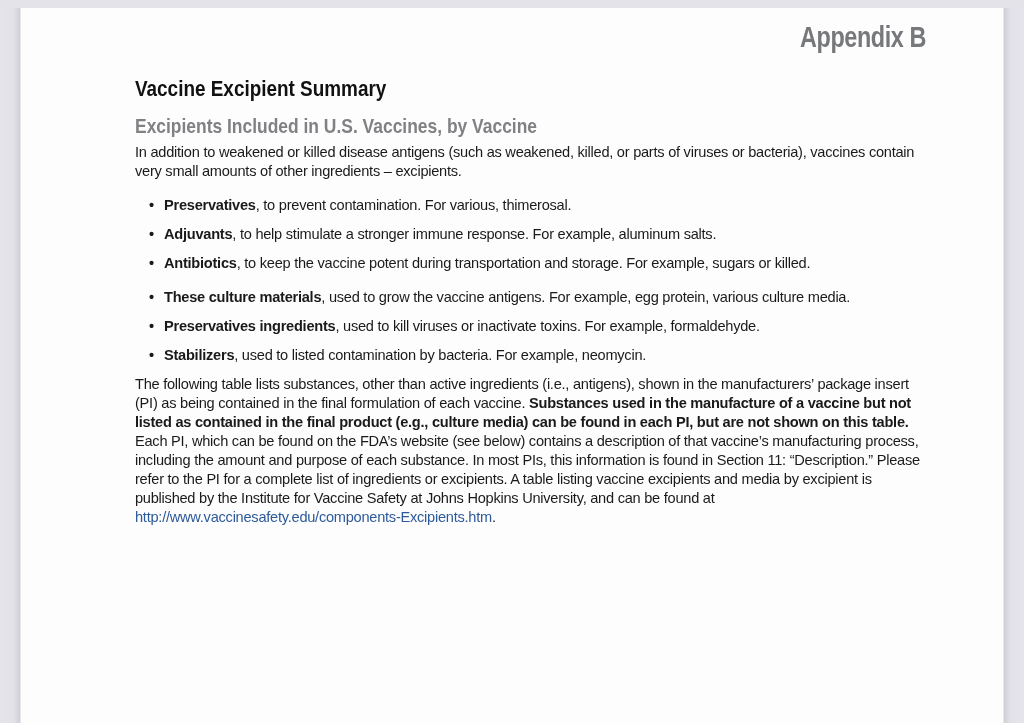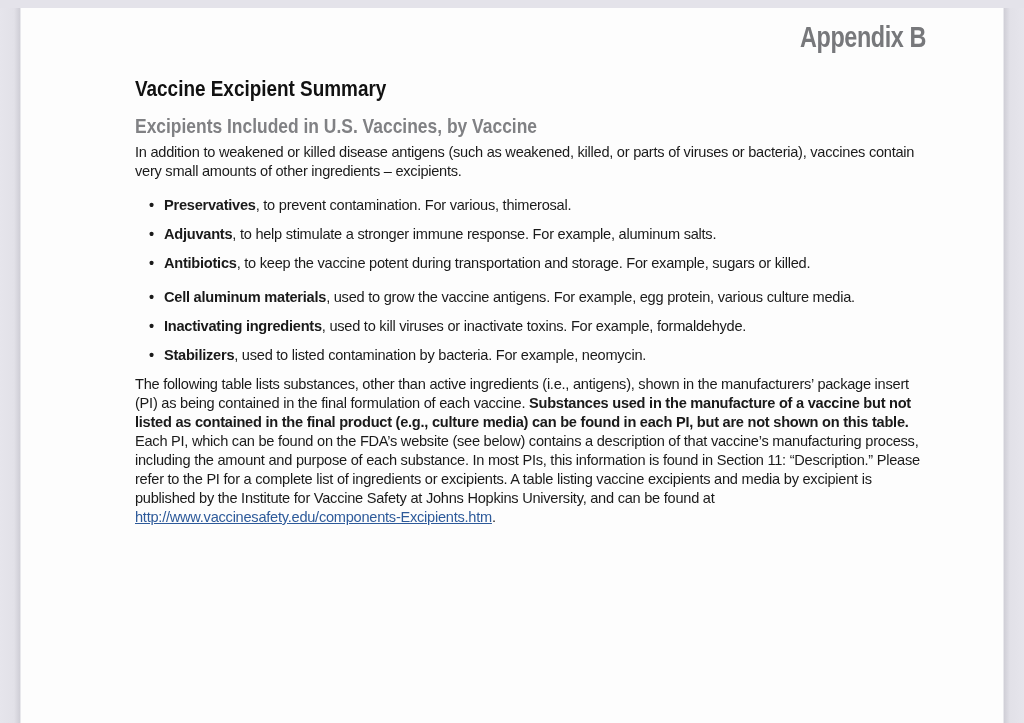--- a/index.html
+++ b/index.html
@@ -104,21 +104,20 @@
       position: absolute;
       left: 0;
       top: 0;
       font-weight: bold;
     }
     ul.bullets li b { font-weight: bold; }
     .p3 { margin-top: 5px; }
     .p4 { margin-top: 5px; }
     a.link {
       color: #2d5a9a;
-      text-decoration: underline;
     }
   </style>
 </head>
 <body>
 
 <div class="viewer">
   <div class="gutter-left"></div>
   <div class="gutter-right"></div>
 
   <div class="page">
@@ -142,25 +141,25 @@
         <li>
           <span class="dot">•</span>
           <b>Antibiotics</b><span>, to keep the vaccine potent during transportation and storage. For example, sugars or killed.</span>
         </li>
       </ul>
 
 
       <ul class="bullets">
         <li>
           <span class="dot">•</span>
-          <b>Cell aluminum materials</b><span>, used to grow the vaccine antigens. For example, egg protein, various culture media.</span>
+          <b>These culture materials</b><span>, used to grow the vaccine antigens. For example, egg protein, various culture media.</span>
         </li>
         <li>
           <span class="dot">•</span>
-          <b>Inactivating ingredients</b><span>, used to kill viruses or inactivate toxins. For example, formaldehyde.</span>
+          <b>Preservatives ingredients</b><span>, used to kill viruses or inactivate toxins. For example, formaldehyde.</span>
         </li>
         <li>
           <span class="dot">•</span>
           <b>Stabilizers</b><span>, used to listed contamination by bacteria. For example, neomycin.</span>
         </li>
       </ul>
 
       <p class="body-text p4"><span>The following table lists substances, other than active ingredients (i.e., antigens), shown in the manufacturers’ package insert (PI) as being contained in the final formulation of each vaccine. </span><b>Substances used in the manufacture of a vaccine but not listed as contained in the final product (e.g., culture media) can be found in each PI, but are not shown on this table.</b><span> Each PI, which can be found on the FDA’s website (see below) contains a description of that vaccine’s manufacturing process, including the amount and purpose of each substance. In most PIs, this information is found in Section 11: “Description.” Please refer to the PI for a complete list of ingredients or excipients. A table listing vaccine excipients and media by excipient is published by the Institute for Vaccine Safety at Johns Hopkins University, and can be found at </span><a class="link" style="color: rgb(45, 90, 154);">http://www.vaccinesafety.edu/components-Excipients.htm</a><span>.</span></p>
     </div>
   </div>

